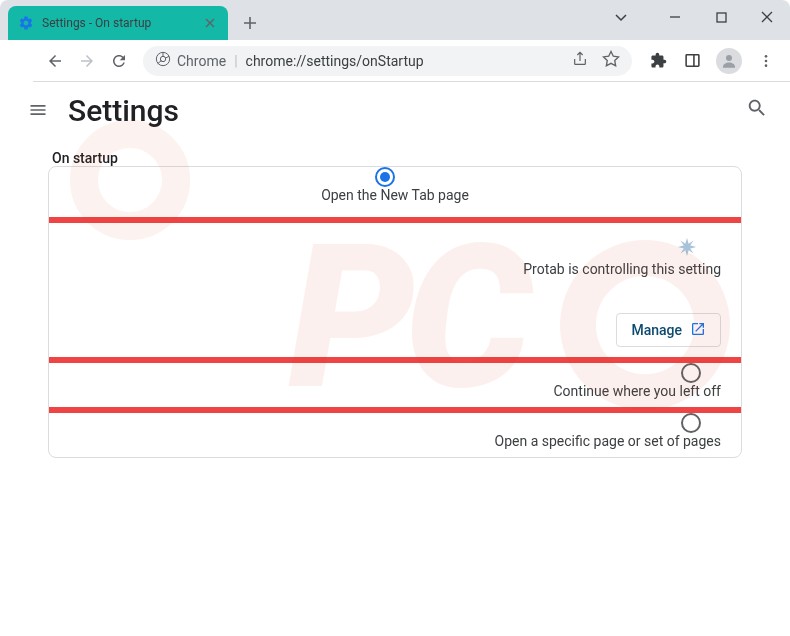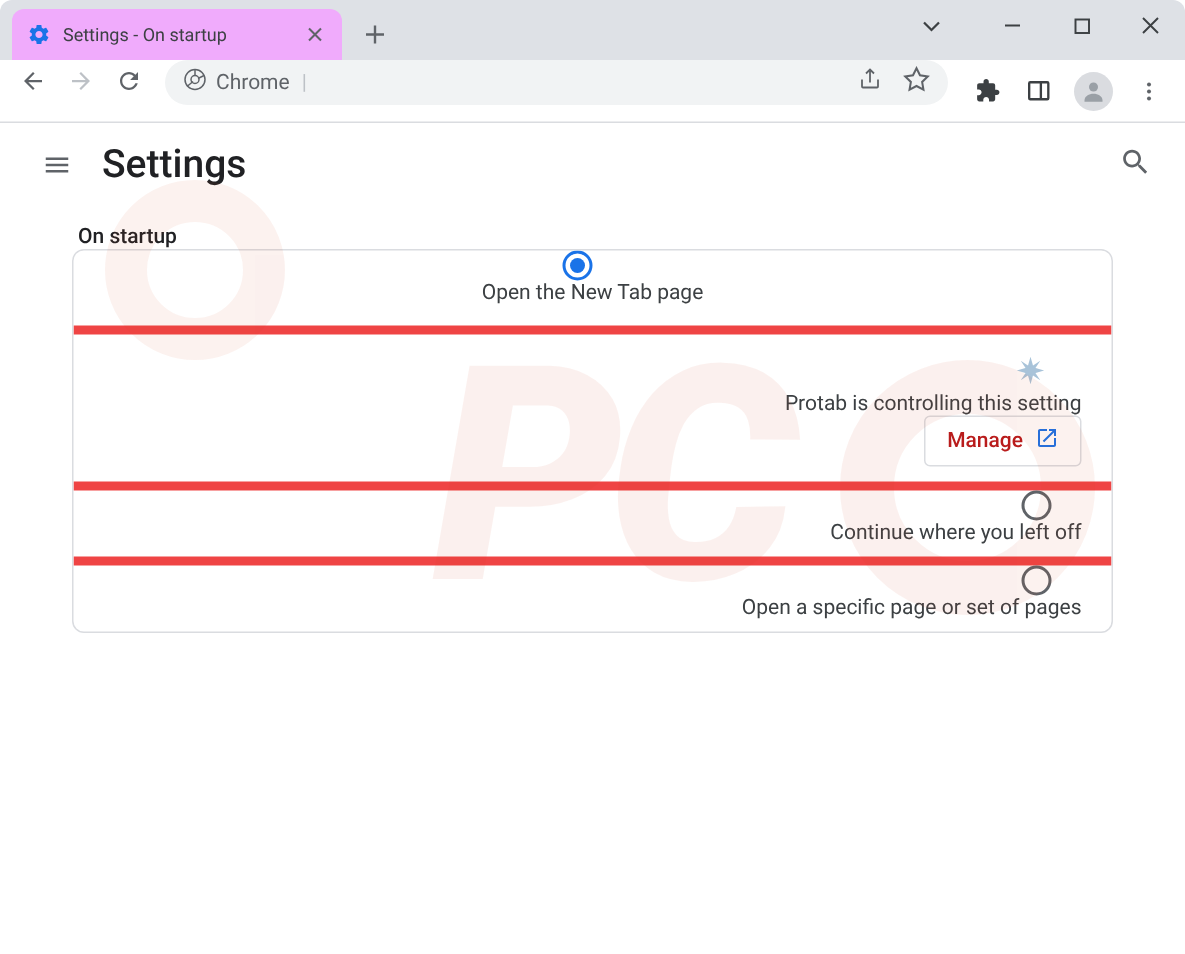--- a/index.html
+++ b/index.html
@@ -1,61 +1,61 @@
 <!DOCTYPE html>
 <html><head>
   <meta charset="utf-8">
   <style>
     * { margin: 0; padding: 0; box-sizing: border-box; font-family: -apple-system, BlinkMacSystemFont, "Segoe UI", Roboto, Arial, sans-serif; }
     body { width: 790px; height: 636px; background: #fff; overflow: hidden; position: relative; border-radius: 8px; }
     
     
     .titlebar { height: 40px; background: #dee1e6; display: flex; align-items: flex-end; padding-left: 8px; }
-    .tab { background: #f0abfc; height: 34px; width: 220px; border-radius: 8px 8px 0 0; display: flex; align-items: center; padding: 0 10px; gap: 8px; font-size: 12px; color: #3c4043; position: relative; }
+    .tab { background: #14b8a6; height: 34px; width: 220px; border-radius: 8px 8px 0 0; display: flex; align-items: center; padding: 0 10px; gap: 8px; font-size: 12px; color: #3c4043; position: relative; }
     .tab-favicon { width: 16px; height: 16px; display: flex; align-items: center; justify-content: center; }
     .tab-title { flex: 1; white-space: nowrap; overflow: hidden; }
     .tab-close { width: 16px; height: 16px; display: flex; align-items: center; justify-content: center; color: #5f6368; font-size: 14px; border-radius: 50%; cursor: pointer; }
     .newtab-btn { width: 28px; height: 28px; margin-left: 8px; margin-bottom: 3px; display: flex; align-items: center; justify-content: center; color: #5f6368; font-size: 18px; border-radius: 50%; cursor: pointer; }
     .window-controls { position: absolute; right: 0; top: 0; display: flex; height: 34px; }
     .win-ctrl { width: 46px; display: flex; align-items: center; justify-content: center; color: #3c4043; }
     .wc-chevron { margin-right: 8px; }
     
     
-    .toolbar { height: 42px; background: #fff; display: flex; padding: 0 8px; gap: 4px; border-bottom: 1px solid #dadce0; }
+    .toolbar { height: 42px; background: #fff; display: flex; align-items: center; padding: 0 8px; gap: 4px; border-bottom: 1px solid #dadce0; margin-left: 33px; }
     .nav-btn { width: 28px; height: 28px; display: flex; align-items: center; justify-content: center; color: #5f6368; border-radius: 50%; }
     .nav-btn.disabled { color: #bdc1c6; }
     .addr { flex: 1; height: 30px; background: #f1f3f4; border-radius: 15px; display: flex; align-items: center; padding: 0 12px; gap: 8px; font-size: 14px; color: #5f6368; margin: 0 6px; }
     .addr-chrome { display: flex; align-items: center; gap: 6px; }
     .addr-sep { color: #bdc1c6; }
     .addr-path { color: #3c4043; }
     .addr-right { margin-left: auto; display: flex; align-items: center; gap: 14px; }
     .toolbar-icons { display: flex; align-items: center; gap: 14px; padding: 0 6px; }
     .tb-icon { width: 20px; height: 20px; display: flex; align-items: center; justify-content: center; color: #5f6368; }
     .avatar { width: 26px; height: 26px; background: #dadce0; border-radius: 50%; display: flex; align-items: center; justify-content: center; }
     
     
     .settings-header { height: 56px; display: flex; align-items: center; padding: 0 20px; position: relative; }
     .menu-btn { width: 36px; height: 36px; display: flex; align-items: center; justify-content: center; margin-right: 12px; }
-    .settings-title { font-size: 26px; color: #202124; font-weight: 500; }
+    .settings-title { font-size: 30px; color: #202124; font-weight: 500; }
     .search-btn { position: absolute; right: 22px; }
     
     
     .content { padding: 12px 48px; }
     .section-title { font-size: 14px; color: #202124; font-weight: 500; padding-left: 4px; }
     .card { border: 1px solid #dadce0; border-radius: 8px; overflow: hidden; }
     .row { min-height: 50px; display: flex; align-items: center; padding: 0 20px; flex-direction: column; }
     .row + .row { border-top: 6px solid #ef4444; align-items: flex-end; }
     .row.subrow { padding-left: 54px; padding-top: 10px; padding-bottom: 10px; }
     .radio { width: 20px; height: 20px; border: 2px solid #5f6368; border-radius: 50%; margin-right: 20px; flex-shrink: 0; display: flex; align-items: center; justify-content: center; }
     .radio.selected { border-color: #1a73e8; }
     .radio.selected::after { content: ""; width: 10px; height: 10px; background: #1a73e8; border-radius: 50%; }
     .row-label { font-size: 14px; color: #3c4043; flex: 1; }
     .ext-icon { width: 28px; height: 28px; margin-right: 20px; display: flex; align-items: center; justify-content: center; }
     .ext-text { font-size: 14px; color: #3c4043; flex: 1; }
-    .btn { height: 34px; padding: 0 14px; border: 1px solid #dadce0; border-radius: 4px; background: #fff; color: #b91c1c; font-size: 14px; font-weight: 500; display: flex; align-items: center; gap: 8px; cursor: pointer; }
+    .btn { height: 34px; padding: 0 14px; border: 1px solid #dadce0; border-radius: 4px; background: #fff; color: #0c4a6e; font-size: 14px; font-weight: 500; display: flex; align-items: center; gap: 8px; cursor: pointer; margin-top: 36px; }
     .btn + .btn { margin-left: 8px; }
     
     
     .watermark { position: absolute; inset: 0; pointer-events: none; opacity: 0.07; display: flex; flex-direction: column; align-items: center; justify-content: center; padding-left: 20px; }
     .wm-pc { font-size: 200px; font-weight: 900; color: #d04020; font-style: italic; letter-spacing: -10px; line-height: 0.8; }
     .wm-risk { font-size: 80px; font-weight: 900; color: #d04020; font-style: italic; letter-spacing: 2px; margin-top: 30px; }
     .wm-circ1 { position: absolute; width: 120px; height: 120px; border: 28px solid #d04020; border-radius: 50%; top: 120px; left: 70px; }
     .wm-circ2 { position: absolute; width: 170px; height: 170px; border: 36px solid #d04020; border-radius: 50%; top: 240px; left: 560px; }
   </style>
 </head>
@@ -125,20 +125,21 @@
       <span>
         <svg width="16" height="16" viewBox="0 0 24 24">
             <circle cx="12" cy="12" r="10" fill="none" stroke="#5f6368" stroke-width="1.5"></circle>
             <circle cx="12" cy="12" r="4" fill="none" stroke="#5f6368" stroke-width="1.5"></circle>
             <path d="M12 2 L12 8 M21 8 L15 11 M4 19 L10 14" stroke="#5f6368" stroke-width="1.5"></path>
           </svg>
       </span>
       <span>Chrome</span>
     </span>
     <span class="addr-sep">|</span>
+    <span class="addr-path">chrome://settings/onStartup</span>
     <span class="addr-right">
       <span>
         <svg width="16" height="16" viewBox="0 0 24 24" fill="none" stroke="#5f6368" stroke-width="1.8">
             <path d="M4 12v7a1 1 0 001 1h14a1 1 0 001-1v-7"></path>
             <path d="M16 6l-4-4-4 4M12 2v13"></path>
           </svg>
       </span>
       <span>
         <svg width="18" height="18" viewBox="0 0 24 24" fill="none" stroke="#5f6368" stroke-width="1.8">
             <path d="M12 2l3.09 6.26L22 9.27l-5 4.87 1.18 6.88L12 17.77l-6.18 3.25L7 14.14 2 9.27l6.91-1.01L12 2z"></path>

